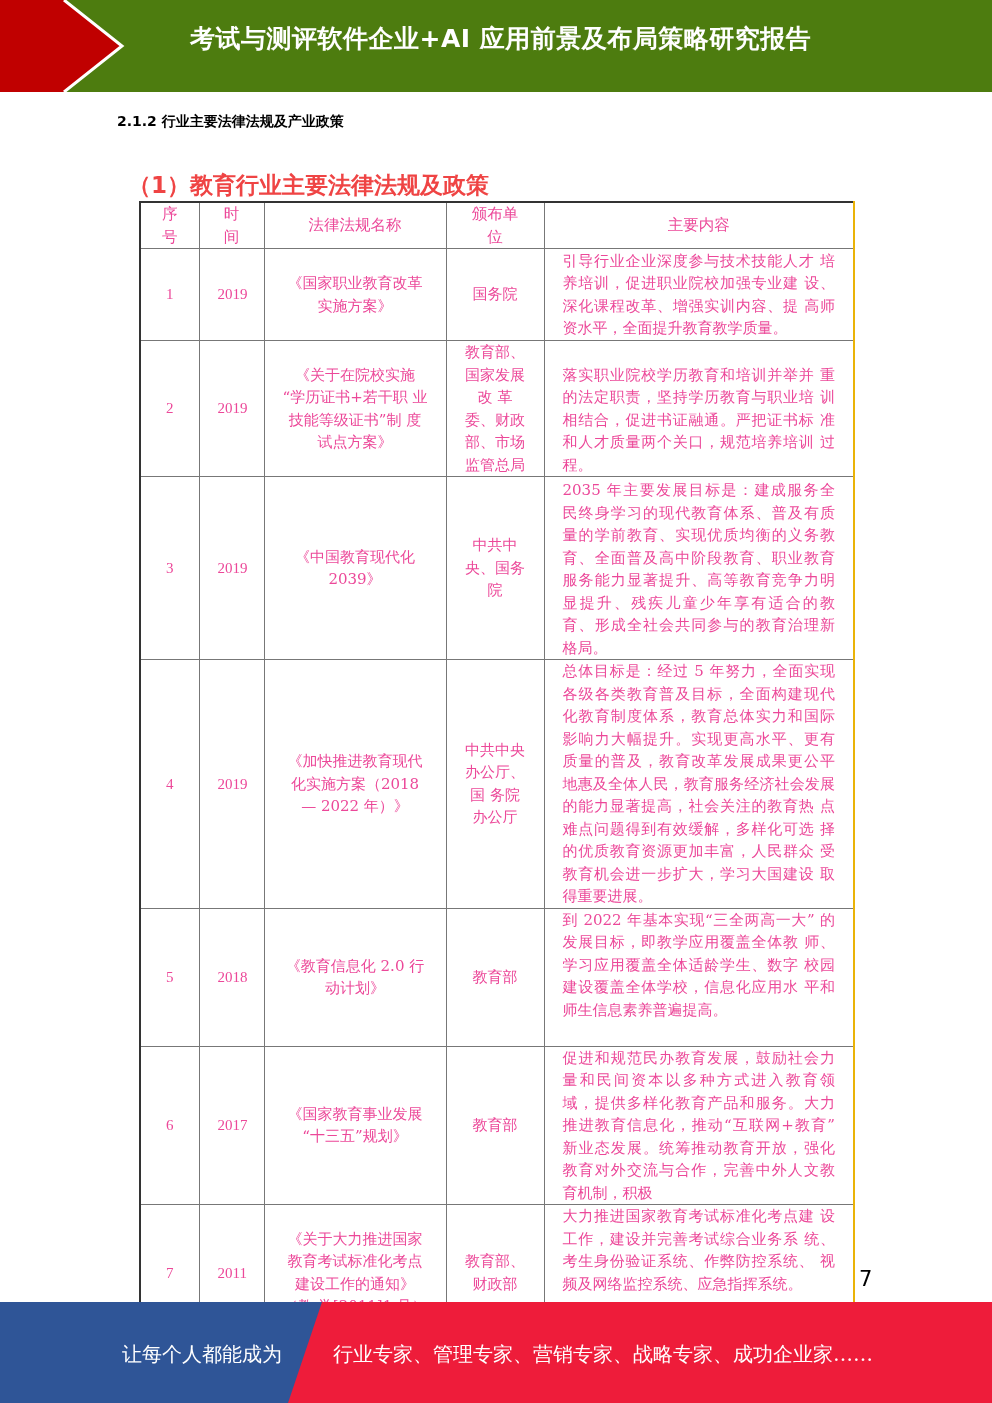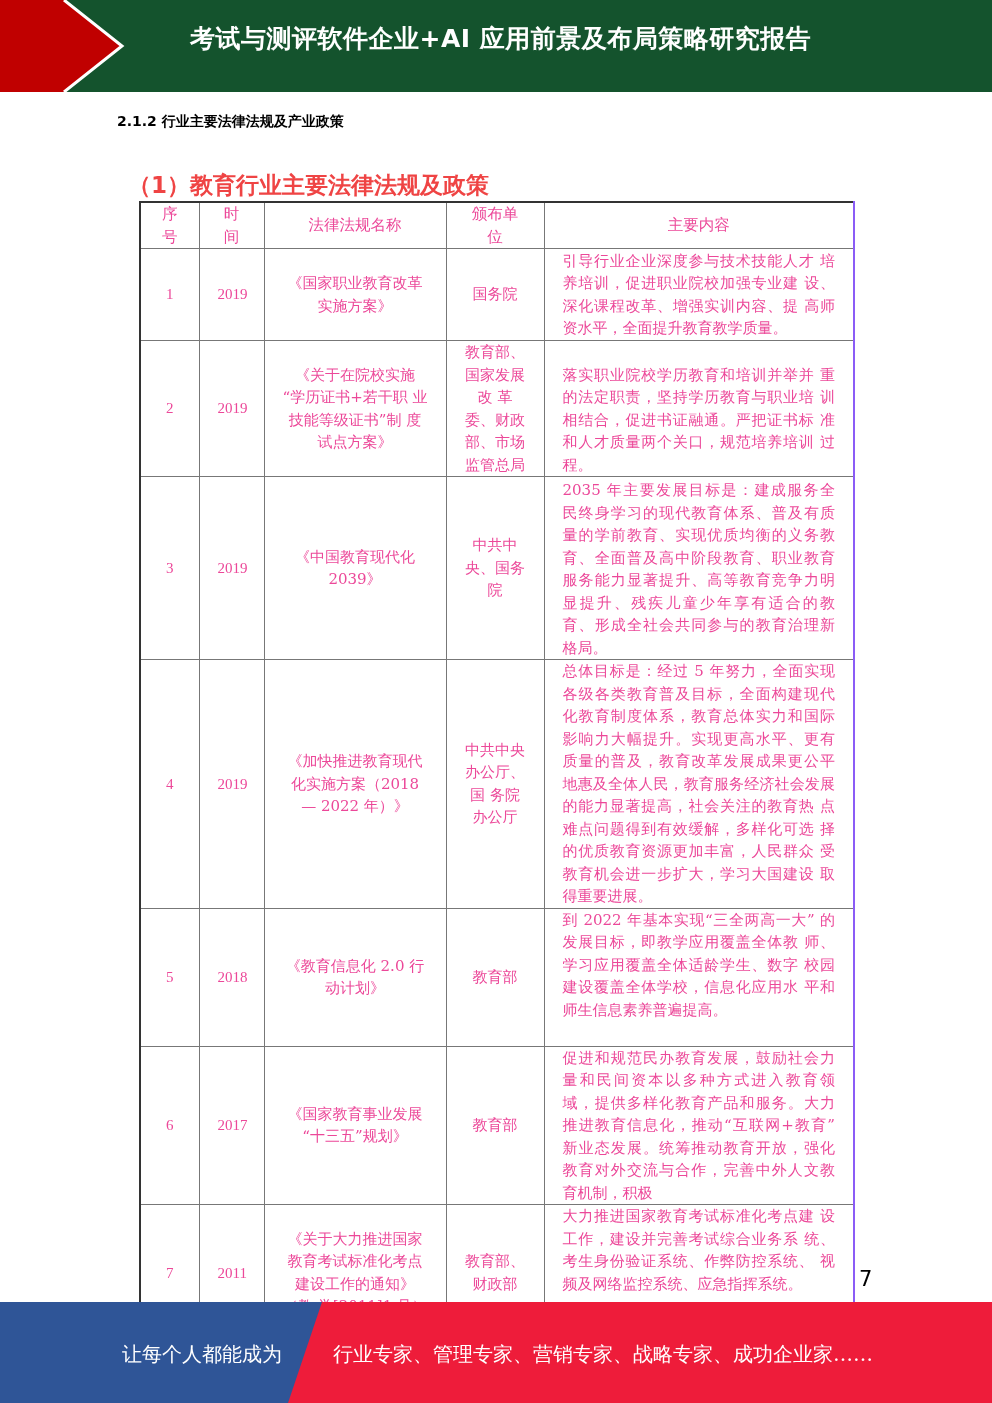--- a/index.html
+++ b/index.html
@@ -1,26 +1,26 @@
 <!DOCTYPE html>
 <html><head>
 <meta charset="utf-8">
 <style>
   html, body { margin: 0; padding: 0; }
   body { width: 992px; height: 1403px; position: relative; background: #ffffff; overflow: hidden; font-family: "DejaVu Serif", "Liberation Serif", serif; color: #111; }
-  .header-band { position: absolute; left: 0; top: 0; width: 992px; height: 92px; background: #14532d; }
+  .header-band { position: absolute; left: 0; top: 0; width: 992px; height: 92px; background: #4d7c0f; }
   .header-svg { position: absolute; left: 0; top: 0; }
   .header-title { position: absolute; left: 190px; top: 22px; width: 700px; font-family: "DejaVu Sans", sans-serif; font-weight: bold; font-size: 25px; color: #ffffff; letter-spacing: 0.5px; white-space: nowrap; }
   .section-title { position: absolute; left: 117px; top: 113px; font-family: "DejaVu Sans", sans-serif; font-weight: bold; font-size: 14px; color: #000; white-space: nowrap; }
   .sub-title { position: absolute; left: 128px; top: 170px; font-family: "DejaVu Sans", sans-serif; font-weight: bold; font-size: 23px; color: #ef4444; white-space: nowrap; }
   table.law { position: absolute; left: 139px; top: 201px; width: 714px; border-collapse: collapse; table-layout: fixed; }
   table.law td, table.law th { border: 1.5px solid #777; padding: 0 18px; font-size: 15px; line-height: 22.5px; color: #ec4899; }
   table.law th { font-family: "DejaVu Sans", sans-serif; font-weight: normal; font-size: 15.5px; height: 32px; text-align: center; border-top: 2px solid #333; }
   table.law tr td:first-child, table.law tr th:first-child { border-left: 2px solid #333; }
-  table.law tr td:last-child, table.law tr th:last-child { border-right: 2px solid #8b5cf6; }
+  table.law tr td:last-child, table.law tr th:last-child { border-right: 2px solid #eab308; }
   table.law tr:last-child td { border-bottom: 2px solid #333; }
   td.c-seq, td.c-time { text-align: center; vertical-align: middle; font-family: "Liberation Serif", serif; font-size: 16px; }
   td.c-name { text-align: center; vertical-align: middle; }
   td.c-unit { text-align: center; vertical-align: middle; }
   td.c-content { text-align: justify; vertical-align: middle; }
   td.c-content.top { vertical-align: top; }
   .page-num { position: absolute; left: 859px; top: 1267px; font-family: "DejaVu Sans", sans-serif; font-size: 21px; color: #000; }
   .footer { position: absolute; left: 0; top: 1302px; width: 992px; height: 86px; }
   .footer-svg { position: absolute; left: 0; top: 0; }
   .footer-left { position: absolute; left: 122px; top: 39px; font-size: 20px; color: #fff; white-space: nowrap; font-family: "DejaVu Serif", serif; }

